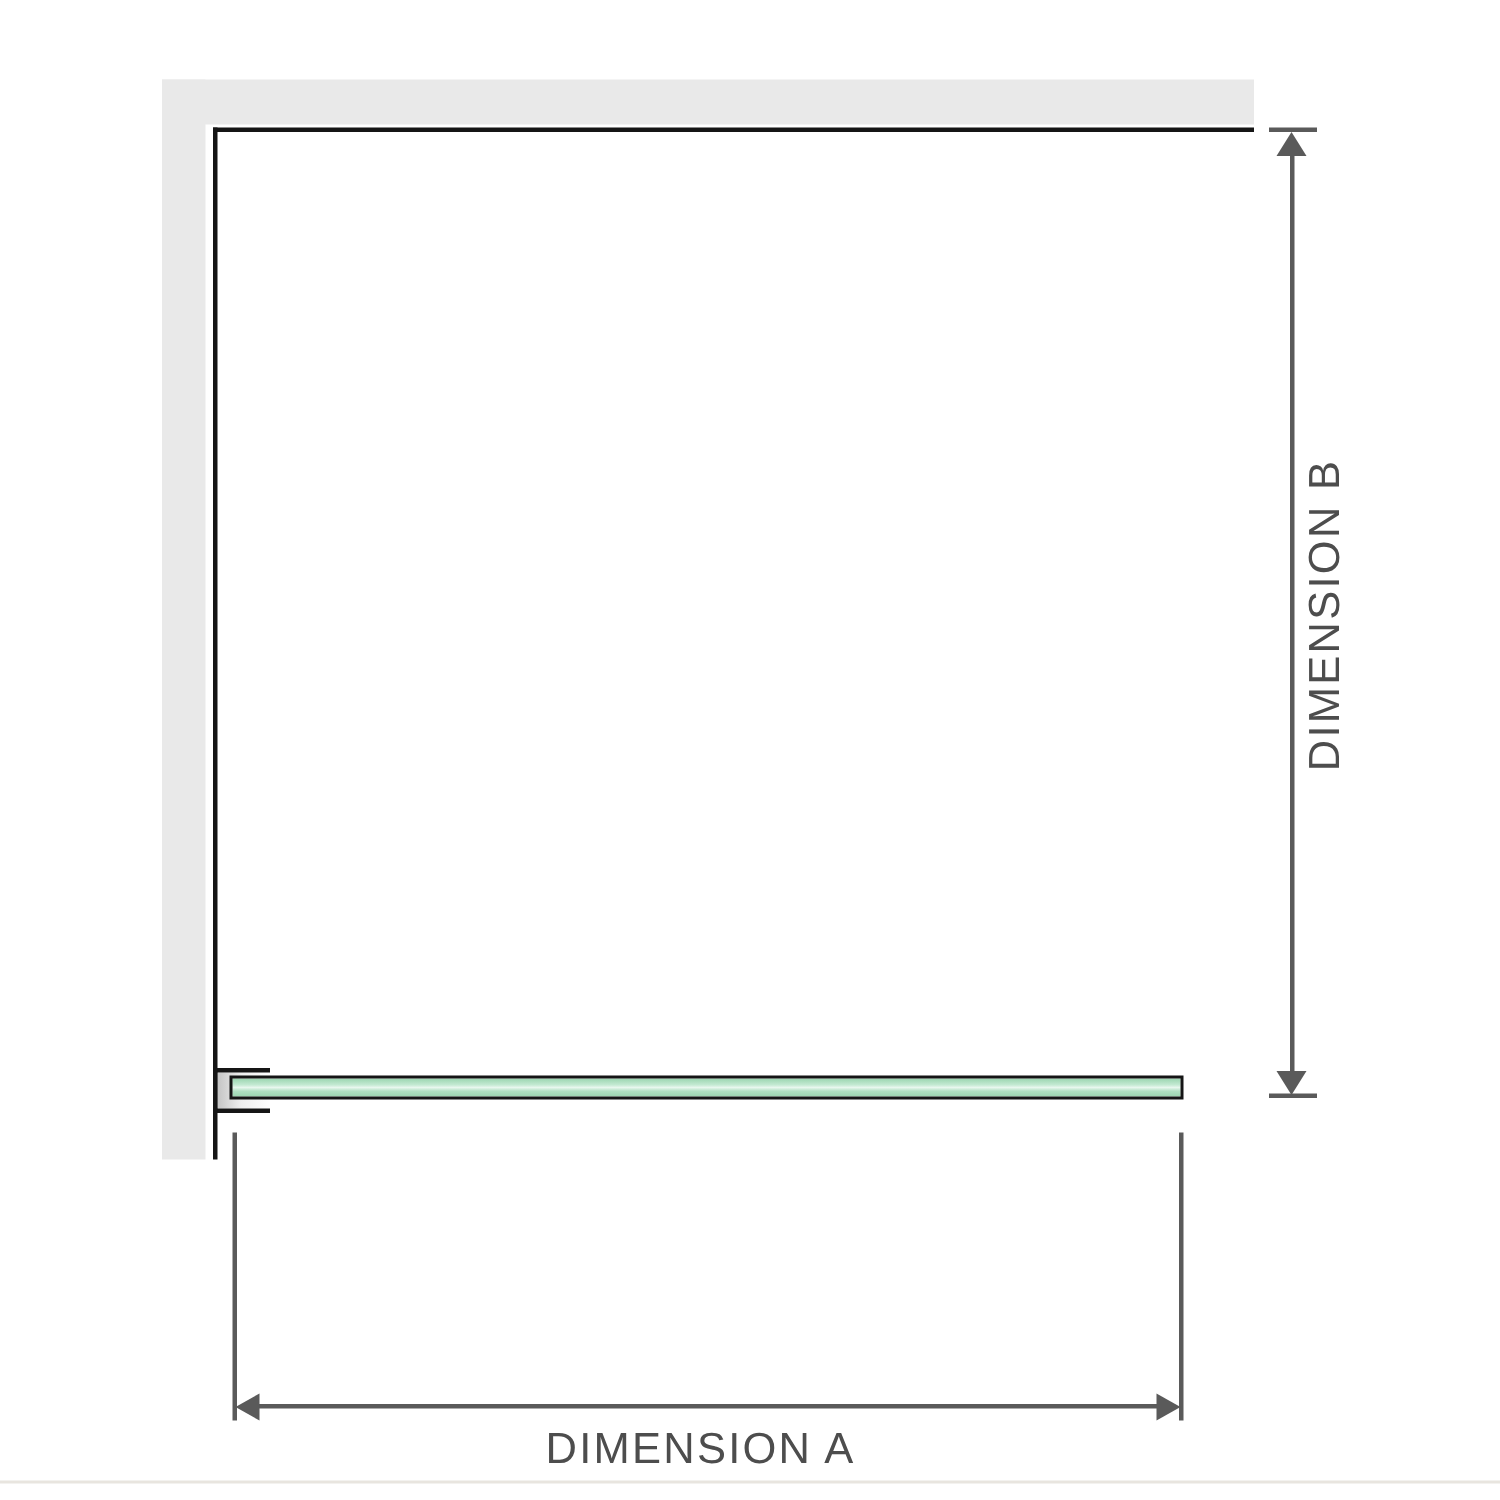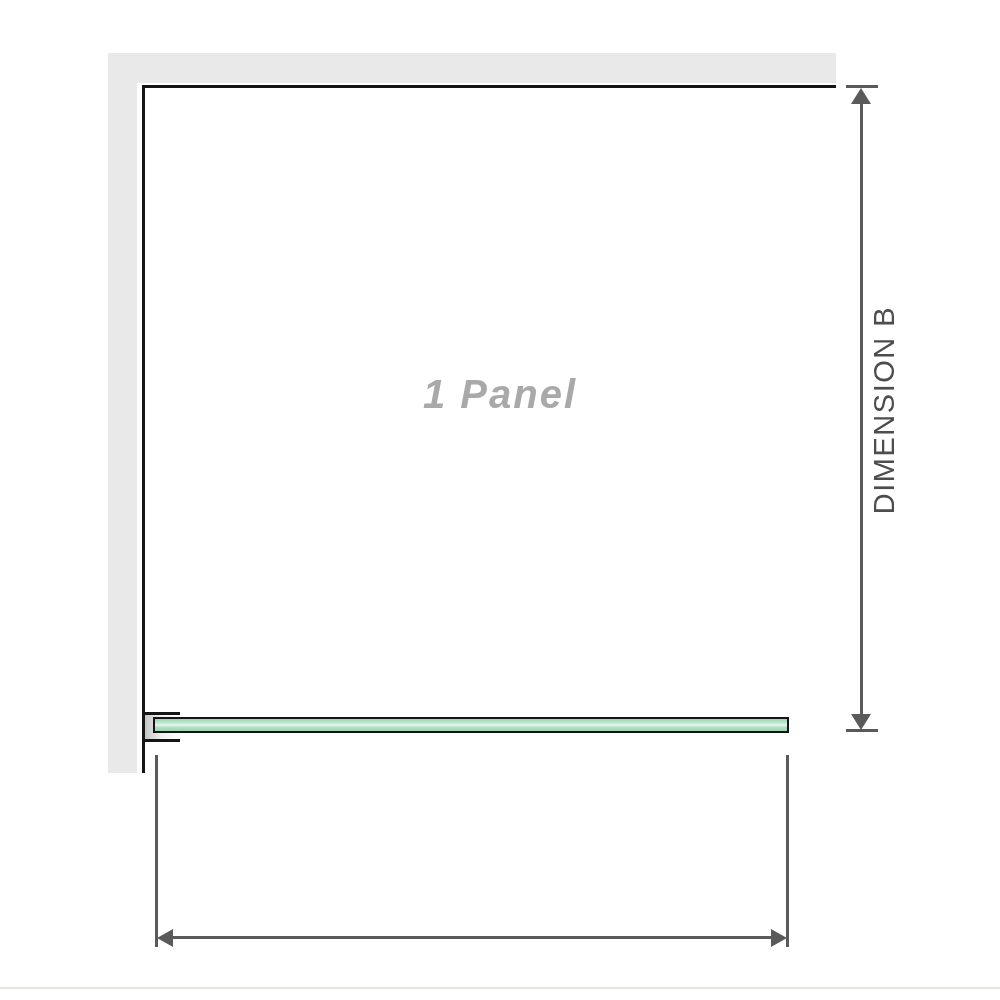--- a/index.html
+++ b/index.html
@@ -137,34 +137,34 @@
 </head>
 <body>
 
 <div class="stage">
 
   <div class="abs wall-top"></div>
   <div class="abs wall-left"></div>
 
   <div class="abs panel-outline"></div>
 
-  <div class="abs panel-label">1 Panel</div>
 
   <div class="abs wall-bracket"></div>
 
   <div class="abs glass-panel"></div>
 
   <div class="abs tick-h tick-top"></div>
   <div class="abs tick-h tick-bottom"></div>
   <div class="abs dim-line-v"></div>
   <div class="abs arrow arrow-up"></div>
   <div class="abs arrow arrow-down"></div>
   <div class="abs dim-b-label">DIMENSION B</div>
 
   <div class="abs ext-line-v ext-left"></div>
   <div class="abs ext-line-v ext-right"></div>
   <div class="abs dim-line-h"></div>
   <div class="abs arrow arrow-left"></div>
   <div class="abs arrow arrow-right"></div>
+  <div class="abs dim-a-label">DIMENSION A</div>
 
   <div class="abs bottom-rule"></div>
 
 </div>
 
 </body></html>

